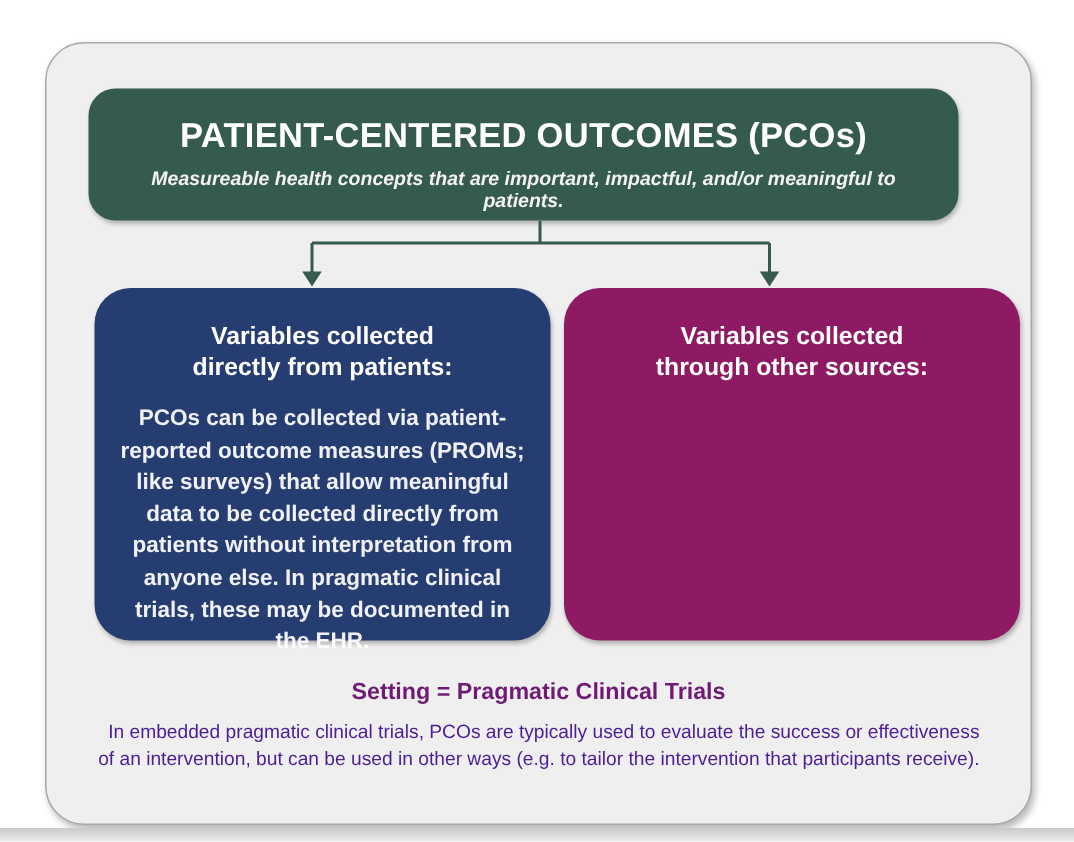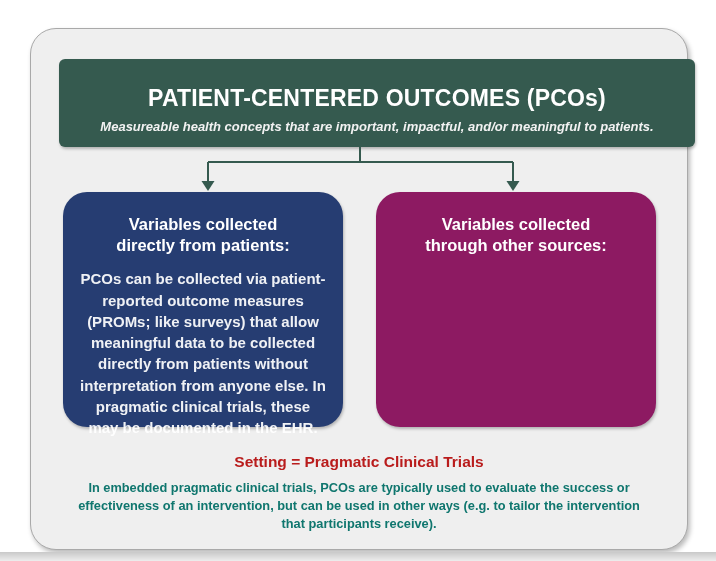--- a/index.html
+++ b/index.html
@@ -15,68 +15,68 @@
     position: absolute; left: 30px; top: 28px;
     width: 658px; height: 522px;
     background: #efefef;
     border: 1.5px solid #a9a9a9;
     border-radius: 26px;
     box-shadow: 2px 3px 5px rgba(0,0,0,0.28);
   }
 
   .header-box {
     position: absolute; left: 28px; top: 30px;
-    width: 636px; height: 88px;
+    width: 580px; height: 88px;
     background: #355a4f;
-    border-radius: 6px;
+    border-radius: 18px;
     box-shadow: 1px 2px 3px rgba(0,0,0,0.25);
     display: flex; flex-direction: column;
     align-items: center; justify-content: center;
     gap: 7px; padding: 20px 20px 8px;
     text-align: center;
   }
   .header-title {
     color: #ffffff; font-size: 23px; font-weight: 700;
     letter-spacing: 0.2px;
   }
   .header-subtitle {
     color: #f2f2f2; font-size: 13px; font-weight: 600; font-style: italic;
   }
 
   .connector { position: absolute; left: 0; top: 118px; }
 
   .box {
     position: absolute; top: 163px;
-    width: 280px; height: 235px;
+    width: 304px; height: 235px;
     border-radius: 24px;
     color: #ffffff; text-align: center;
     padding: 22px 16px 14px;
     box-shadow: 1px 2px 3px rgba(0,0,0,0.25);
   }
   .box-blue { left: 32px; background: #263d72; }
   .box-magenta { left: 345px; background: #8d1a62; }
   .box-title {
     font-size: 16.5px; font-weight: 700; line-height: 1.28;
     white-space: pre-line; margin-bottom: 12px; color: #ffffff;
   }
   .box p {
     font-size: 15px; line-height: 1.42;
     color: rgba(255,255,255,0.93);
     margin-bottom: 11px; font-weight: 700;
   }
 
   .setting-heading {
     position: absolute; left: 0; top: 424px; width: 100%;
     text-align: center; font-size: 15.5px; font-weight: 700;
-    color: #b91c1c;
+    color: #701a75;
   }
   .setting-body {
     position: absolute; left: 34px; right: 34px; top: 450px;
-    text-align: center; font-size: 12.8px; line-height: 1.4;
-    color: #0f766e; font-weight: 700;
+    text-align: right; font-size: 12.8px; line-height: 1.4;
+    color: #4c1d95; font-weight: 400;
   }
 
   .bottom-strip {
     position: absolute; left: 0; right: 0; bottom: 0; height: 9px;
     background: linear-gradient(#c9c9c9, #ededed);
   }
 </style>
 </head>
 <body>
 

